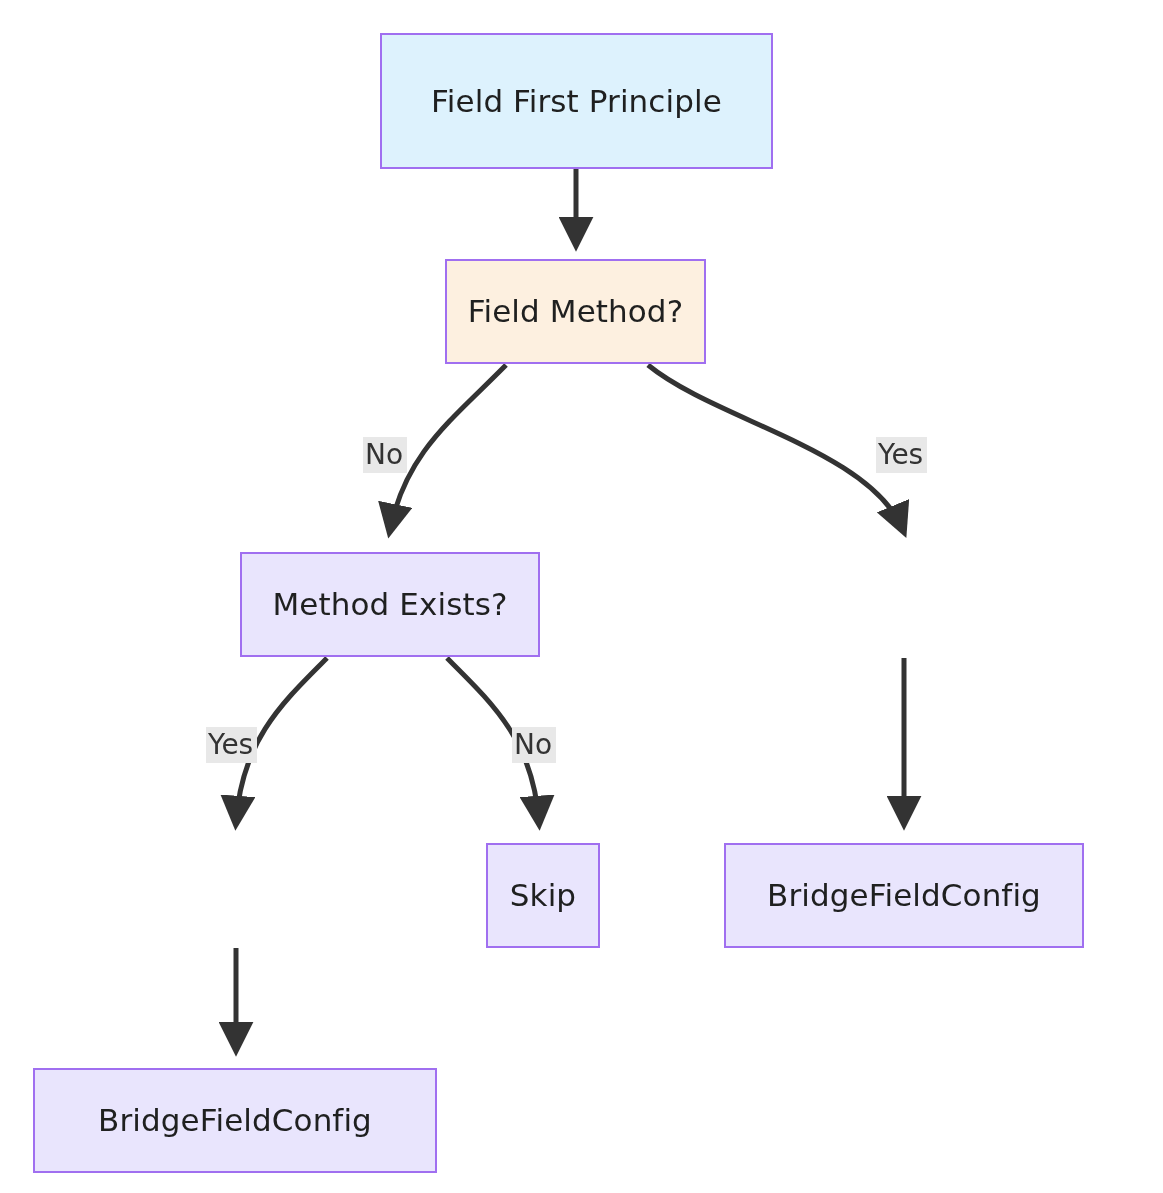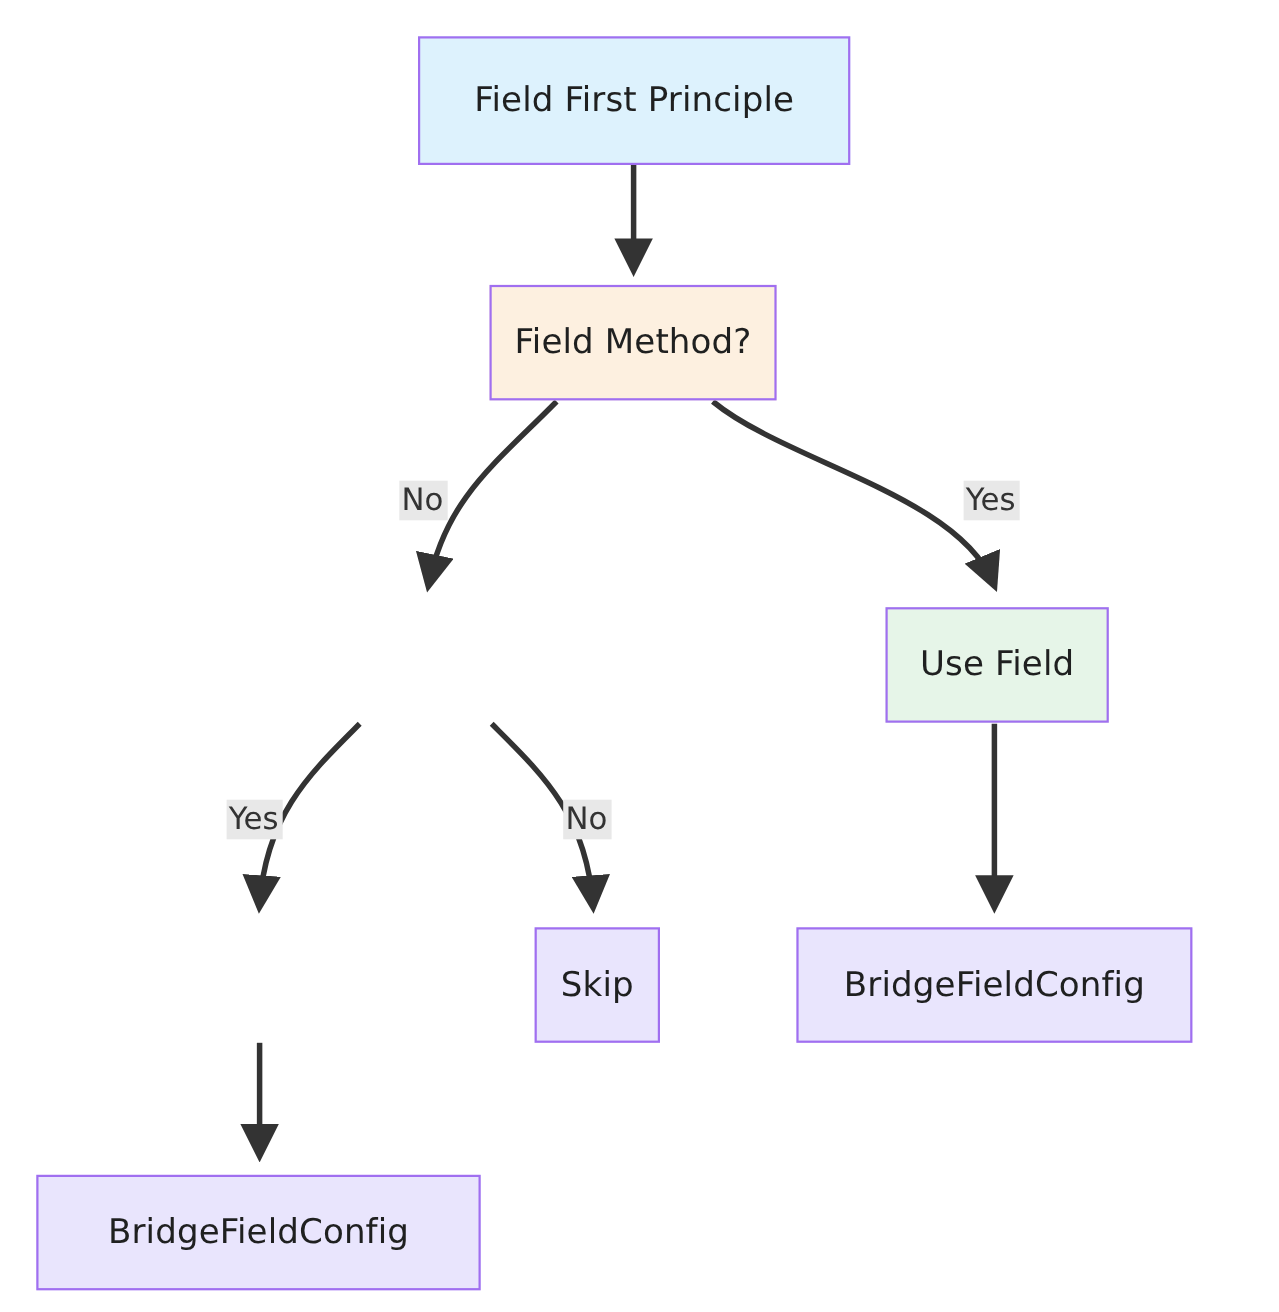--- a/index.html
+++ b/index.html
@@ -76,32 +76,32 @@
 
     <path d="M 327,658 C 282,703 242,740 236,822" fill="none" stroke="#333333" stroke-width="5" marker-end="url(#arrow)"></path>
 
     <path d="M 447,658 C 492,703 533,740 539,822" fill="none" stroke="#333333" stroke-width="5" marker-end="url(#arrow)"></path>
 
     <path d="M 904,658 L 904,822" fill="none" stroke="#333333" stroke-width="5" marker-end="url(#arrow)"></path>
 
     <path d="M 236,948 L 236,1048" fill="none" stroke="#333333" stroke-width="5" marker-end="url(#arrow)"></path>
   </svg>
 
-  <div class="node fill-blue" style="left:380px; top:33px; width:393px; height:117px;text-align:center;">
+  <div class="node fill-blue" style="left:380px; top:33px; width:393px; height:136px;text-align:center;">
     <span>Field First Principle</span>
   </div>
 
   <div class="node fill-cream" style="left:445px; top:259px; width:261px; height:105px;">
     <span>Field Method?</span>
   </div>
 
+  <div class="node fill-lavender" style="left:240px; top:552px; width:300px; height:105px;">
+    <span>Method Exists?</span>
+  </div>
 
-  <div class="node fill-green" style="left:805px; top:552px; width:203px; height:105px;">
-    <span>Use Field</span>
-  </div>
 
 
   <div class="node fill-lavender" style="left:486px; top:843px; width:114px; height:105px;">
     <span>Skip</span>
   </div>
 
   <div class="node fill-lavender" style="left:724px; top:843px; width:360px; height:105px;">
     <span>BridgeFieldConfig</span>
   </div>
 

